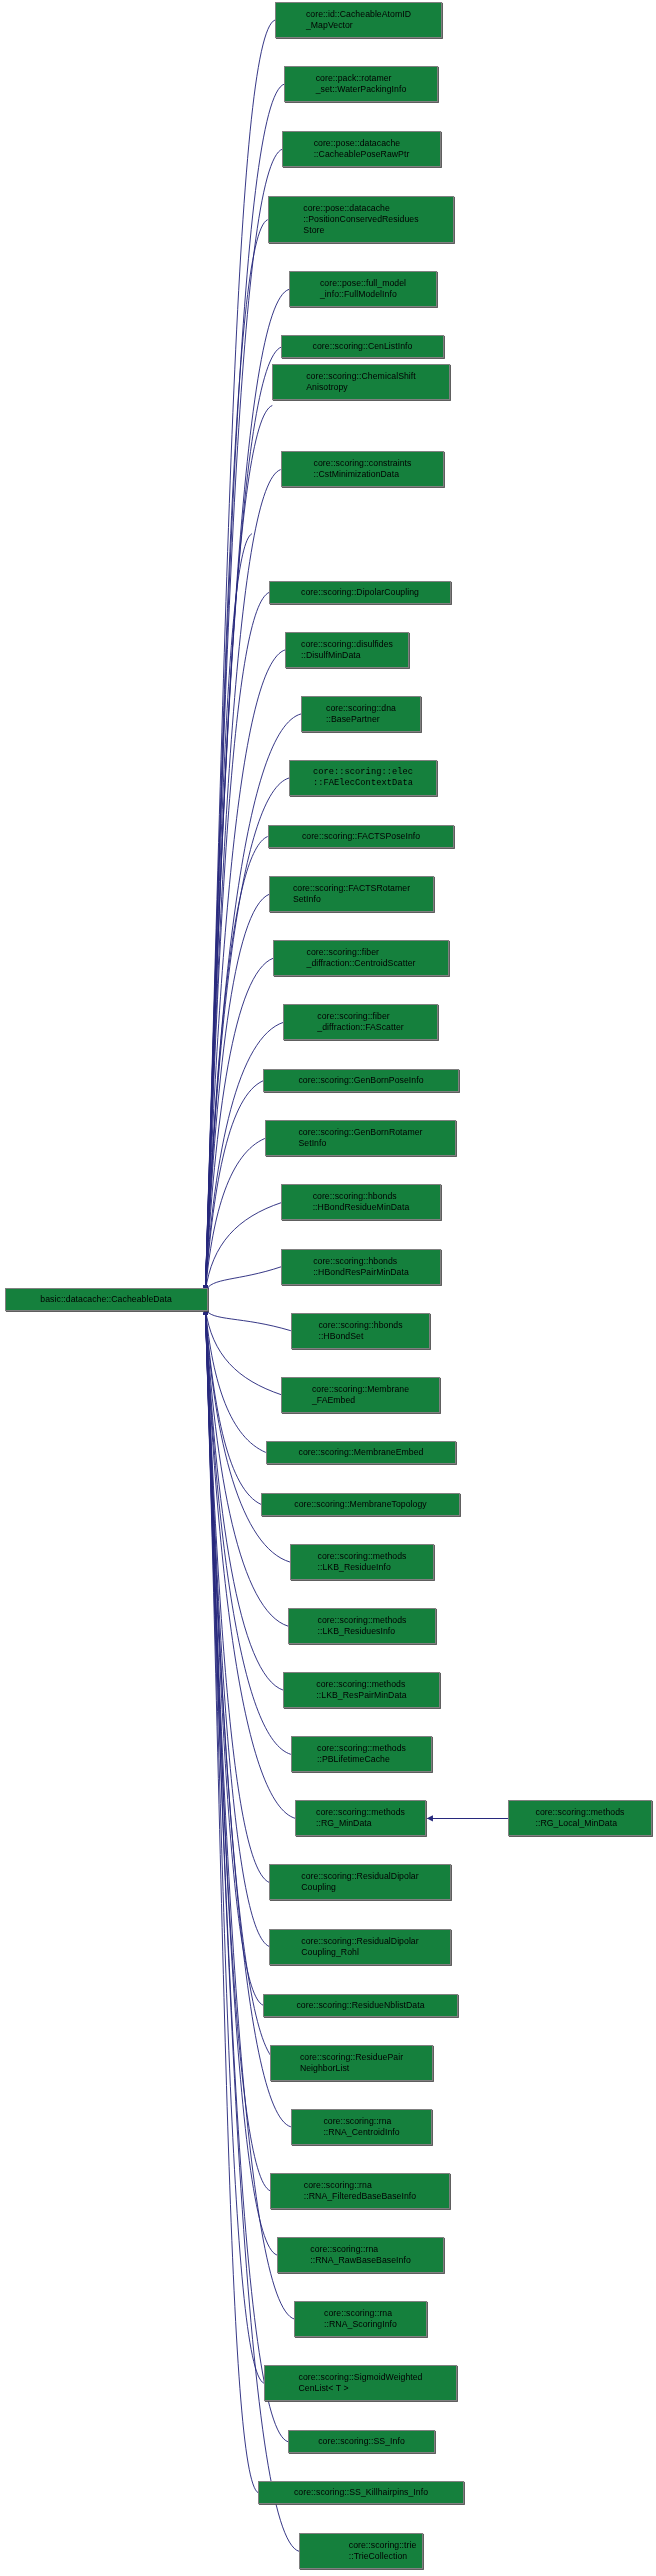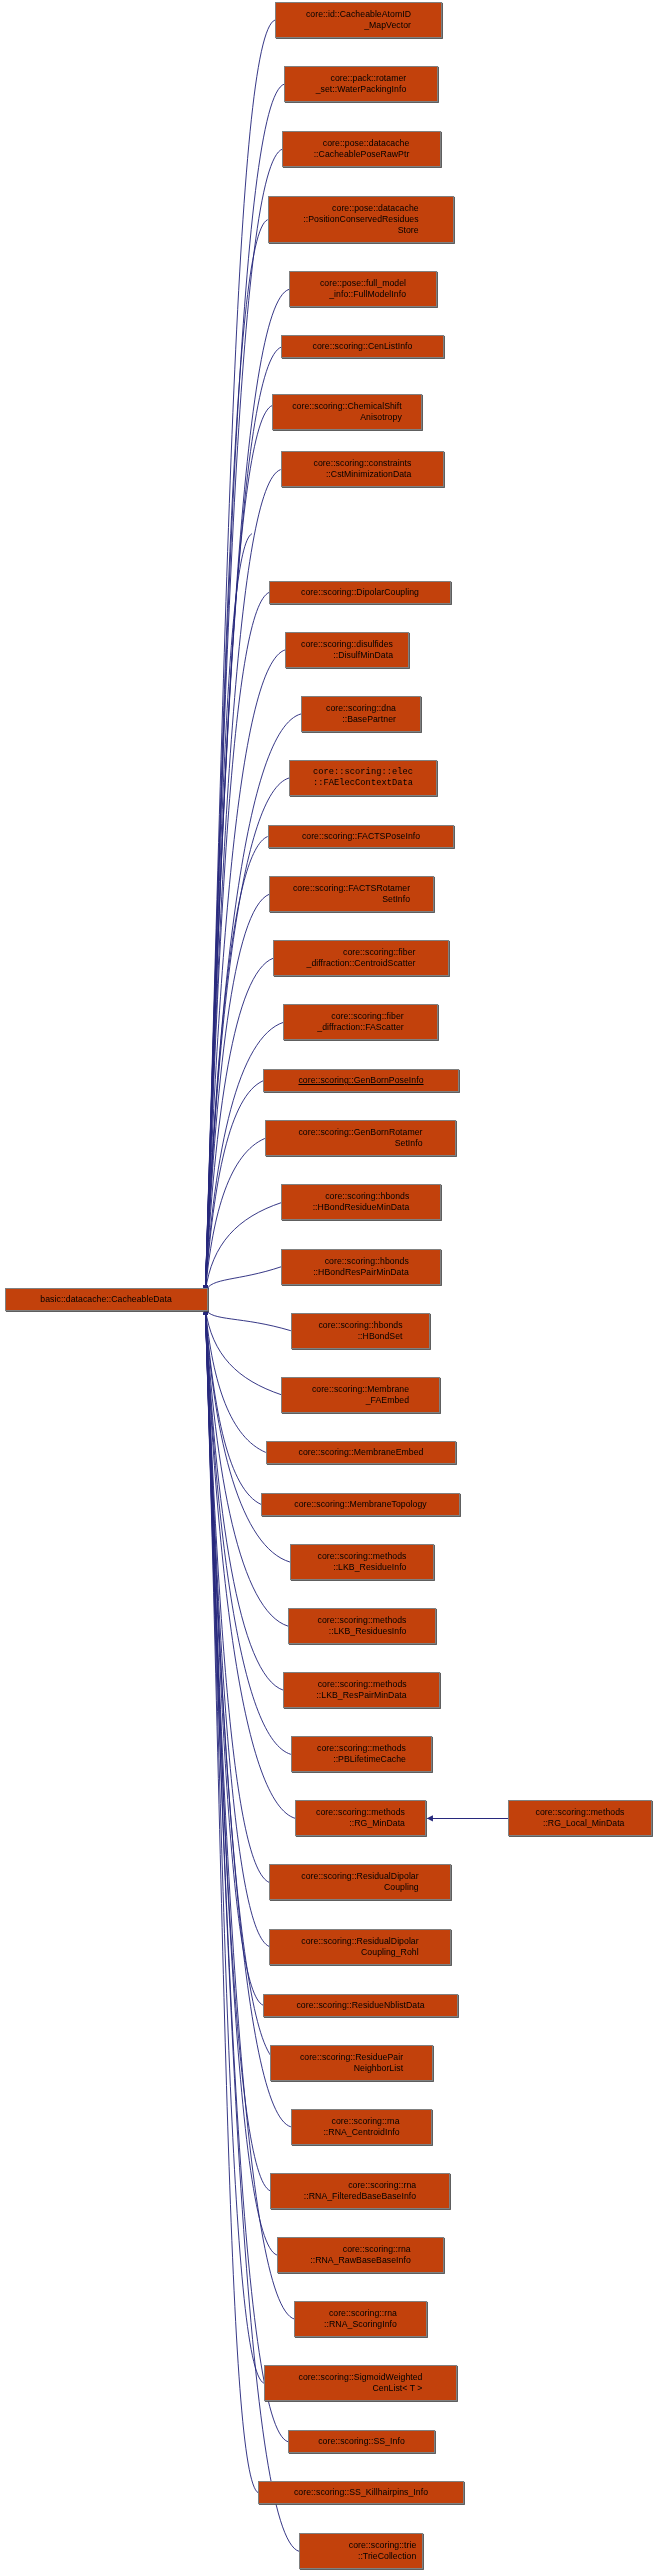--- a/index.html
+++ b/index.html
@@ -20,27 +20,27 @@
   #edges {
     position: absolute;
     left: 0;
     top: 0;
     width: 657px;
     height: 2576px;
   }
   .node {
     position: absolute;
     box-sizing: border-box;
-    background: #c2410c;
+    background: #15803d;
     border: 0.9px solid #808080;
     box-shadow: 0.9px 0.9px 0 0 #4d4d4d;
     display: flex;
     align-items: center;
     justify-content: center;
-    text-align: right;
+    text-align: left;
     font-family: "Liberation Sans", sans-serif;
     font-size: 8.7px;
     line-height: 10.8px;
     color: #000000;
     letter-spacing: 0.05px;
     white-space: pre-line;
     padding: 0 1.9px;
   }
   .node.base {
     border: 0.9px solid #808080;
@@ -106,39 +106,39 @@
     <div class="node" style="left: 284px; top: 66px; width: 154px; height: 36px;">core::pack::rotamer
 _set::WaterPackingInfo</div>
     <div class="node" style="left: 282px; top: 131px; width: 159px; height: 36px;">core::pose::datacache
 ::CacheablePoseRawPtr</div>
     <div class="node" style="left: 268px; top: 196px; width: 186px; height: 47px;">core::pose::datacache
 ::PositionConservedResidues
 Store</div>
     <div class="node" style="left: 289px; top: 271px; width: 148px; height: 36px;">core::pose::full_model
 _info::FullModelInfo</div>
     <div class="node" style="left: 281px; top: 335px; width: 163px; height: 23px;">core::scoring::CenListInfo</div>
-    <div class="node" style="left: 272px; top: 394px; width: 150px; height: 36px;">core::scoring::ChemicalShift
+    <div class="node" style="left: 272px; top: 364px; width: 178px; height: 36px;">core::scoring::ChemicalShift
 Anisotropy</div>
     <div class="node" style="left: 281px; top: 451px; width: 163px; height: 36px;">core::scoring::constraints
 ::CstMinimizationData</div>
     <div class="node" style="left: 269px; top: 581px; width: 182px; height: 23px;">core::scoring::DipolarCoupling</div>
     <div class="node" style="left: 285px; top: 632px; width: 124px; height: 36px;">core::scoring::disulfides
 ::DisulfMinData</div>
     <div class="node" style="left: 301px; top: 696px; width: 120px; height: 36px;">core::scoring::dna
 ::BasePartner</div>
     <div class="node" style="left: 289px; top: 760px; width: 148px; height: 36px; font-family: Liberation Mono, monospace;">core::scoring::elec
 ::FAElecContextData</div>
     <div class="node" style="left: 268px; top: 825px; width: 186px; height: 23px;">core::scoring::FACTSPoseInfo</div>
     <div class="node" style="left: 269px; top: 876px; width: 165px; height: 36px;">core::scoring::FACTSRotamer
 SetInfo</div>
     <div class="node" style="left: 273px; top: 940px; width: 176px; height: 36px;">core::scoring::fiber
 _diffraction::CentroidScatter</div>
     <div class="node" style="left: 283px; top: 1004px; width: 155px; height: 36px;">core::scoring::fiber
 _diffraction::FAScatter</div>
-    <div class="node" style="left: 263px; top: 1069px; width: 196px; height: 23px; text-decoration: underline;">core::scoring::GenBornPoseInfo</div>
+    <div class="node" style="left: 263px; top: 1069px; width: 196px; height: 23px;">core::scoring::GenBornPoseInfo</div>
     <div class="node" style="left: 265px; top: 1120px; width: 191px; height: 36px;">core::scoring::GenBornRotamer
 SetInfo</div>
     <div class="node" style="left: 281px; top: 1184px; width: 160px; height: 36px;">core::scoring::hbonds
 ::HBondResidueMinData</div>
     <div class="node" style="left: 281px; top: 1249px; width: 160px; height: 36px;">core::scoring::hbonds
 ::HBondResPairMinData</div>
     <div class="node" style="left: 291px; top: 1313px; width: 139px; height: 36px;">core::scoring::hbonds
 ::HBondSet</div>
     <div class="node" style="left: 281px; top: 1377px; width: 159px; height: 36px;">core::scoring::Membrane
 _FAEmbed</div>

